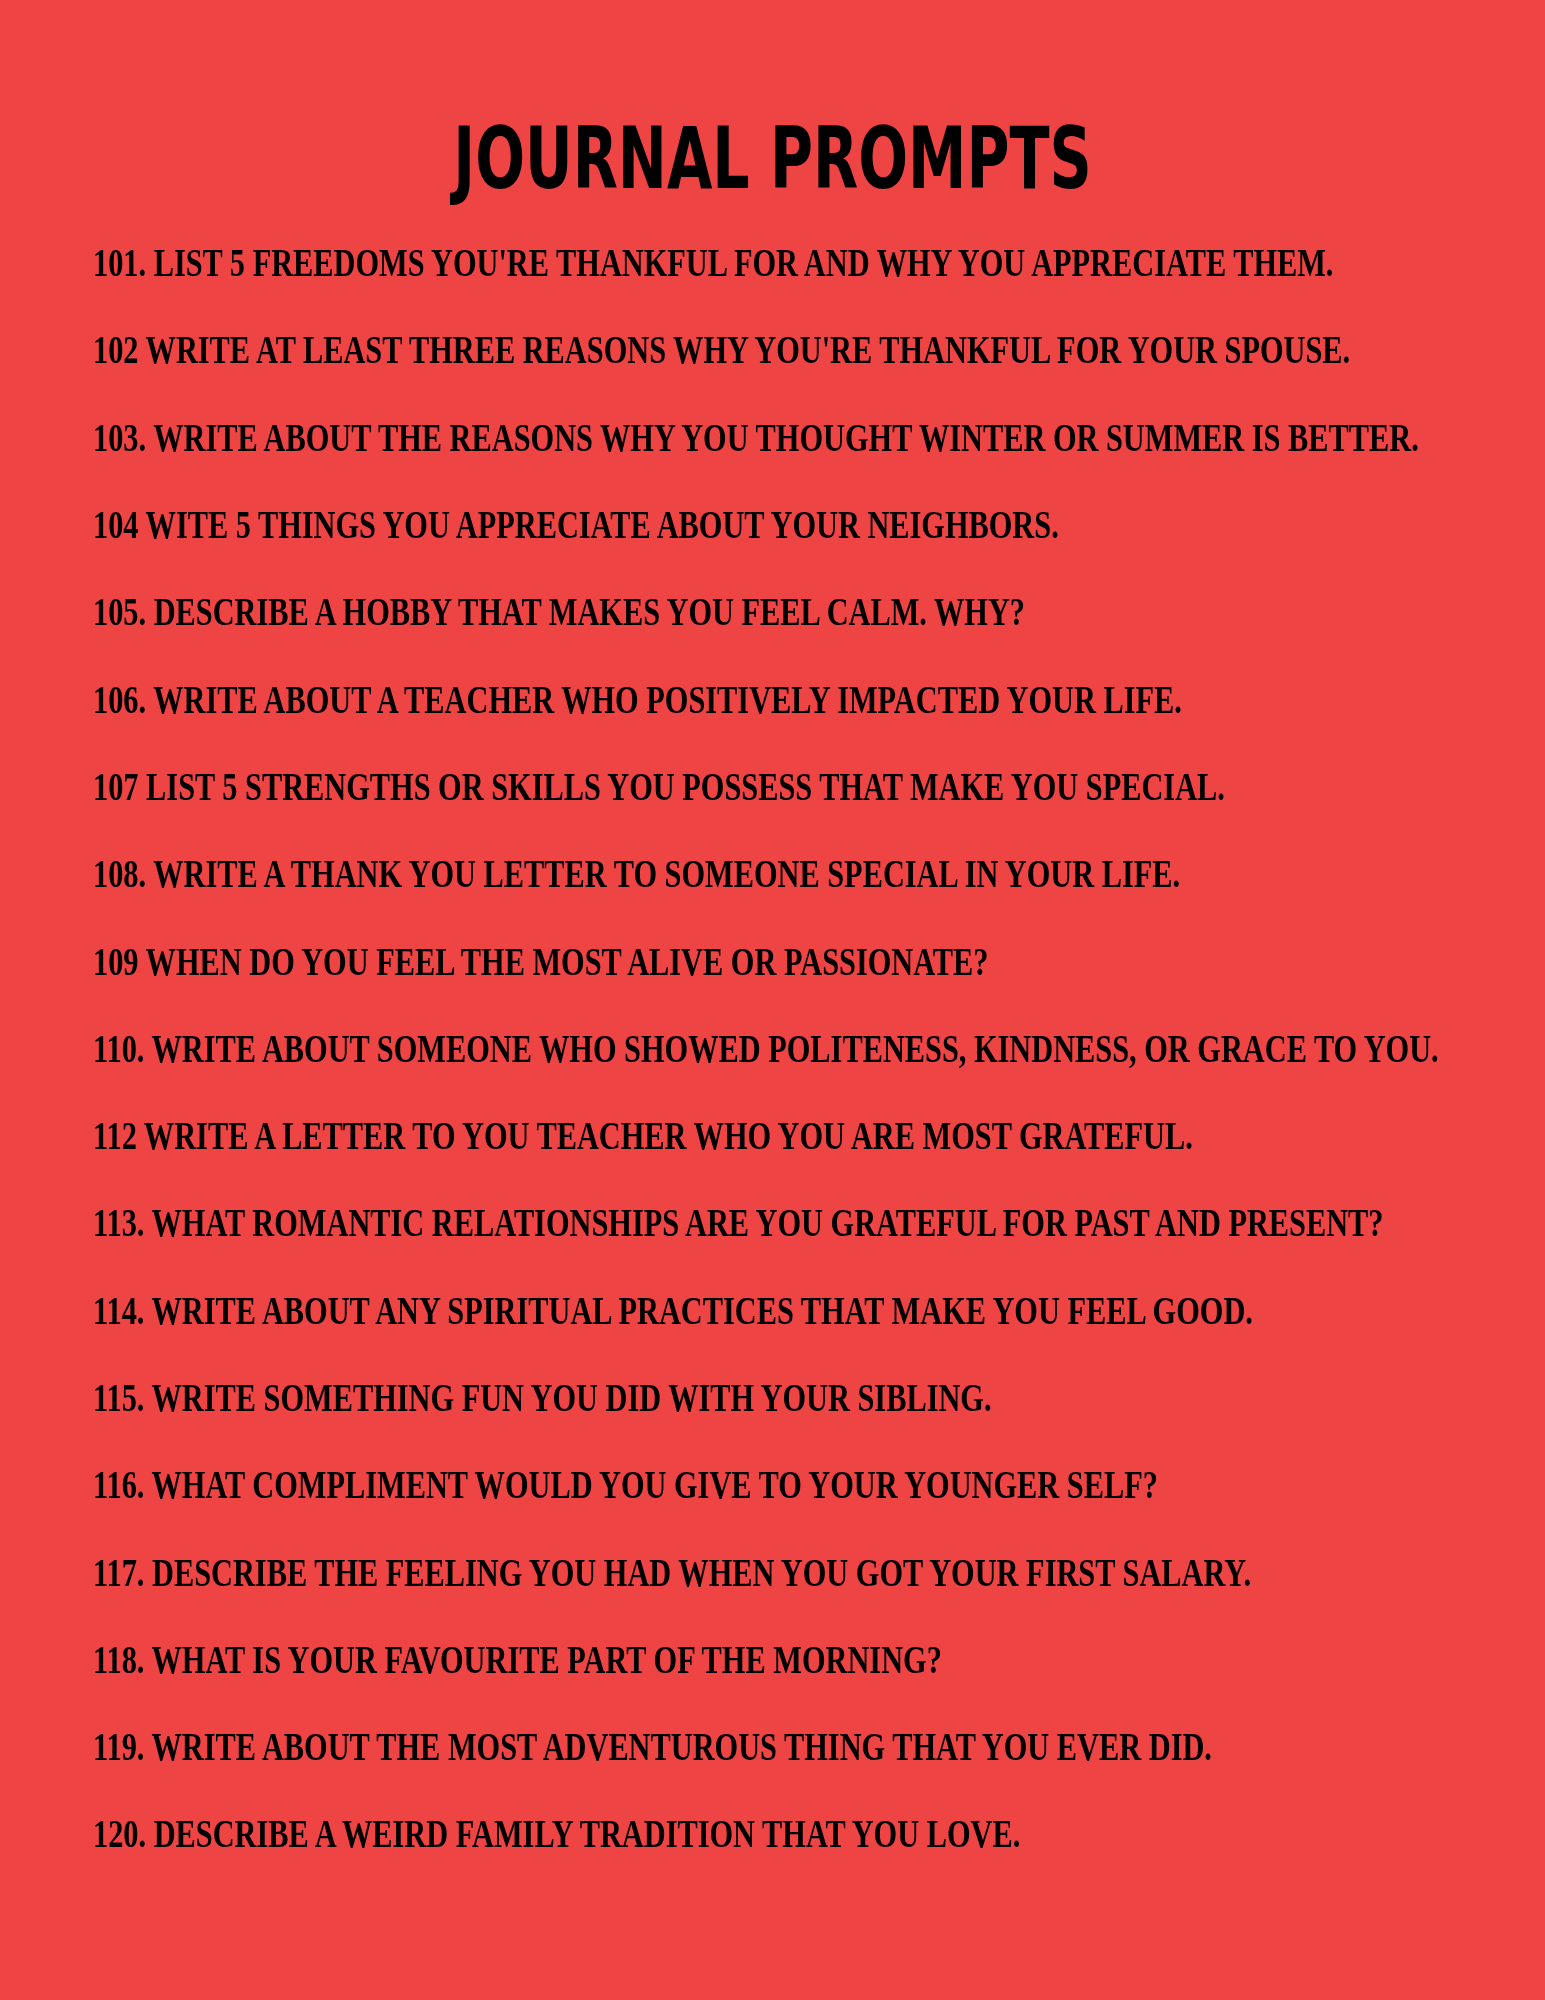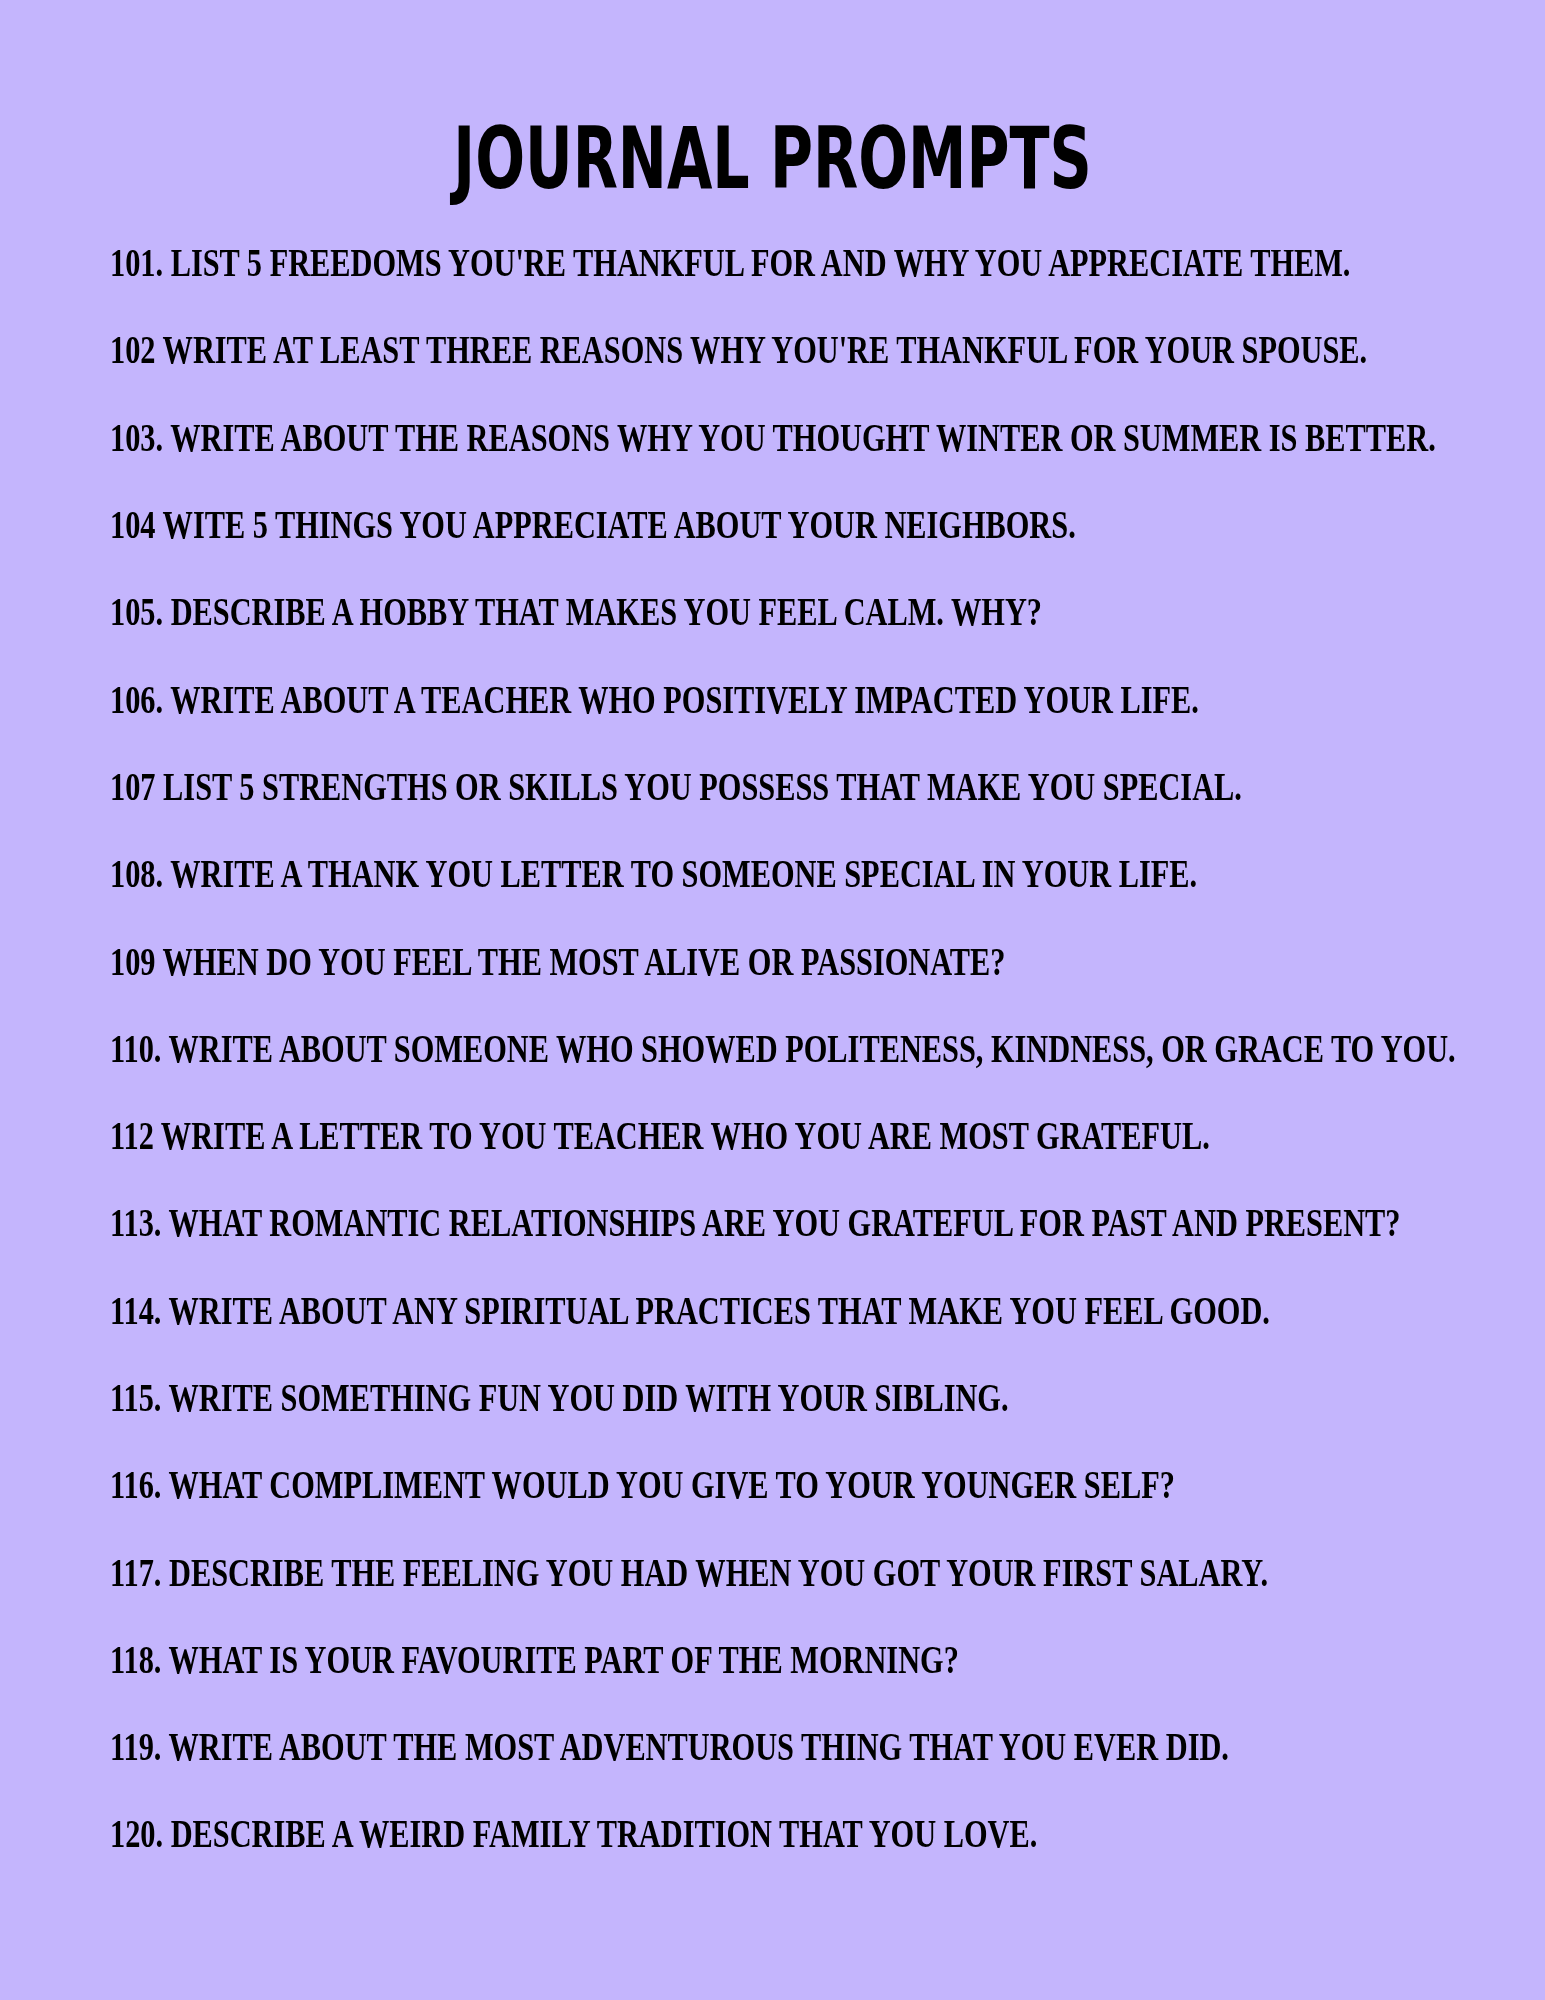--- a/index.html
+++ b/index.html
@@ -10,42 +10,42 @@
     width: 1545px;
     height: 2000px;
     background: #ffffff;
     position: relative;
     overflow: hidden;
     font-family: "Liberation Serif", serif;
   }
   .page {
     position: absolute;
     inset: 0;
-    background: #c4b5fd;
+    background: #ef4444;
   }
   .title {
     position: absolute;
     top: 116px;
     left: 0;
     width: 1545px;
     margin: 0;
     text-align: center;
     font-family: "DejaVu Sans", sans-serif;
     font-weight: bold;
     font-size: 85px;
     line-height: 1;
     color: #000000;
     transform: scaleX(0.69);
     transform-origin: 50% 50%;
     white-space: nowrap;
   }
   .prompts {
     position: absolute;
     top: 219px;
-    left: 110px;
+    left: 93px;
     right: 0;
   }
   .prompt {
     height: 87.3px;
     display: flex;
     align-items: center;
     font-family: "Liberation Serif", serif;
     font-weight: bold;
     font-size: 41px;
     line-height: 1;

